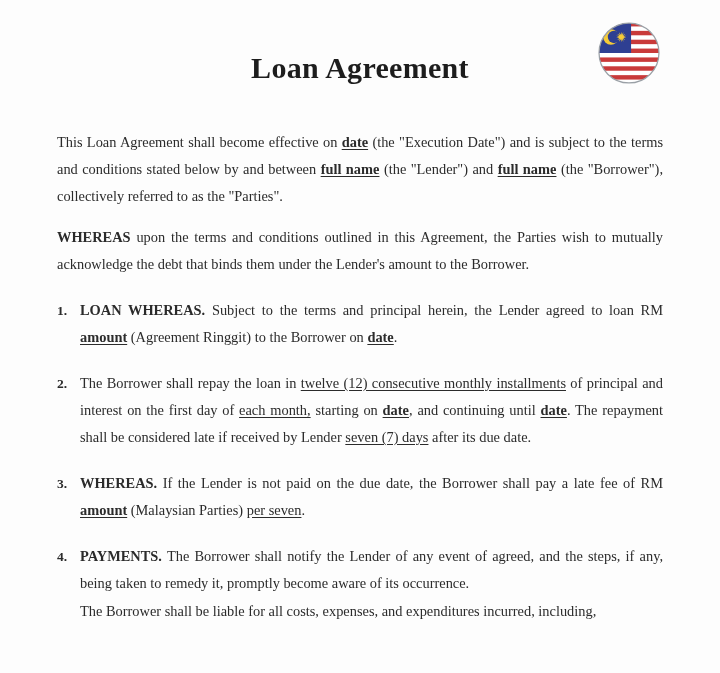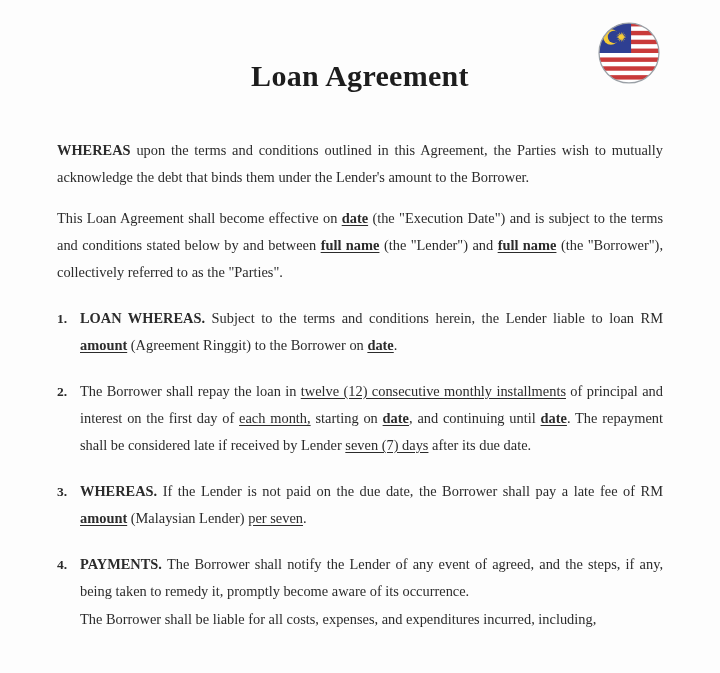--- a/index.html
+++ b/index.html
@@ -2,21 +2,21 @@
 <html><head>
 <meta charset="utf-8">
 <style>
   html, body { margin: 0; padding: 0; }
   body {
     width: 720px; height: 673px; overflow: hidden;
     background: #fdfdfd;
     font-family: "Liberation Serif", serif;
     color: #2b2b2b;
   }
-  .page { position: relative; width: 720px; height: 673px; box-sizing: border-box; padding: 8px 57px; }
+  .page { position: relative; width: 720px; height: 673px; box-sizing: border-box; padding: 0 57px; }
   .doc-title {
     margin: 0; padding-top: 50px;
     text-align: center;
     font-size: 30px; line-height: 36px; font-weight: 700;
     letter-spacing: 0.3px; color: #1d1d1d;
   }
   .flag {
     position: absolute; top: 22px; right: 60px;
     width: 62px; height: 62px;
   }
@@ -67,41 +67,41 @@
         <rect x="0" y="0" width="32" height="30" fill="#2e3f92"></rect>
         <circle cx="12.5" cy="14.5" r="7.5" fill="#f5cb38"></circle>
         <circle cx="15.5" cy="14.5" r="6" fill="#2e3f92"></circle>
         <polygon points="22.5,9.5 23.0,12.4 24.7,10.0 23.9,12.8 26.4,11.4 24.5,13.6 27.4,13.4 24.7,14.5 27.4,15.6 24.5,15.5 26.4,17.6 23.9,16.2 24.7,19.0 23.0,16.6 22.5,19.5 22.0,16.6 20.3,19.0 21.1,16.2 18.6,17.6 20.5,15.5 17.6,15.6 20.3,14.5 17.6,13.4 20.5,13.6 18.6,11.4 21.1,12.8 20.3,10.0 22.0,12.4" fill="#f5cb38"></polygon>
       </g>
       <circle cx="30" cy="30" r="29" fill="none" stroke-width="1.2" stroke="#9aa0a6"></circle>
     </svg>
   </div>
 
   <div class="intro-section">
+      <p class="doc-p"><span>This Loan Agreement shall become effective on </span><span class="b u">date</span><span> (the "Execution Date") and is subject to the terms and conditions stated below by and between </span><span class="b u">full name</span><span> (the "Lender") and </span><span class="b u">full name</span><span> (the "Borrower"), collectively referred to as the "Parties".</span></p>
       <p class="doc-p"><span class="b">WHEREAS</span><span> upon the terms and conditions outlined in this Agreement, the Parties wish to mutually acknowledge the debt that binds them under the Lender's amount to the Borrower.</span></p>
-      <p class="doc-p"><span>This Loan Agreement shall become effective on </span><span class="b u">date</span><span> (the "Execution Date") and is subject to the terms and conditions stated below by and between </span><span class="b u">full name</span><span> (the "Lender") and </span><span class="b u">full name</span><span> (the "Borrower"), collectively referred to as the "Parties".</span></p>
     </div>
 
   <div class="clause-list">
       <div class="clause">
         <span class="clause-number">1.</span>
         <div class="clause-body">
-          <p class="doc-p"><span class="b">LOAN WHEREAS.</span><span> Subject to the terms and conditions herein, the Lender liable to loan RM </span><span class="b u">amount</span><span> (Agreement Ringgit) to the Borrower on </span><span class="b u">date</span><span>.</span></p>
+          <p class="doc-p"><span class="b">LOAN WHEREAS.</span><span> Subject to the terms and principal herein, the Lender agreed to loan RM </span><span class="b u">amount</span><span> (Agreement Ringgit) to the Borrower on </span><span class="b u">date</span><span>.</span></p>
         </div>
       </div>
       <div class="clause">
         <span class="clause-number">2.</span>
         <div class="clause-body">
           <p class="doc-p"><span>The Borrower shall repay the loan in </span><span class="u">twelve (12) consecutive monthly installments</span><span> of principal and interest on the first day of </span><span class="u">each month,</span><span> starting on </span><span class="b u">date</span><span>, and continuing until </span><span class="b u">date</span><span>. The repayment shall be considered late if received by Lender </span><span class="u">seven (7) days</span><span> after its due date.</span></p>
         </div>
       </div>
       <div class="clause">
         <span class="clause-number">3.</span>
         <div class="clause-body">
-          <p class="doc-p"><span class="b">WHEREAS.</span><span> If the Lender is not paid on the due date, the Borrower shall pay a late fee of RM </span><span class="b u">amount</span><span> (Malaysian Lender) </span><span class="u">per seven</span><span>.</span></p>
+          <p class="doc-p"><span class="b">WHEREAS.</span><span> If the Lender is not paid on the due date, the Borrower shall pay a late fee of RM </span><span class="b u">amount</span><span> (Malaysian Parties) </span><span class="u">per seven</span><span>.</span></p>
         </div>
       </div>
       <div class="clause">
         <span class="clause-number">4.</span>
         <div class="clause-body">
           <p class="doc-p"><span class="b">PAYMENTS.</span><span> The Borrower shall notify the Lender of any event of agreed, and the steps, if any, being taken to remedy it, promptly become aware of its occurrence.</span></p>
           <p class="doc-p"><span>The Borrower shall be liable for all costs, expenses, and expenditures incurred, including,</span></p>
         </div>
       </div>
     </div>

